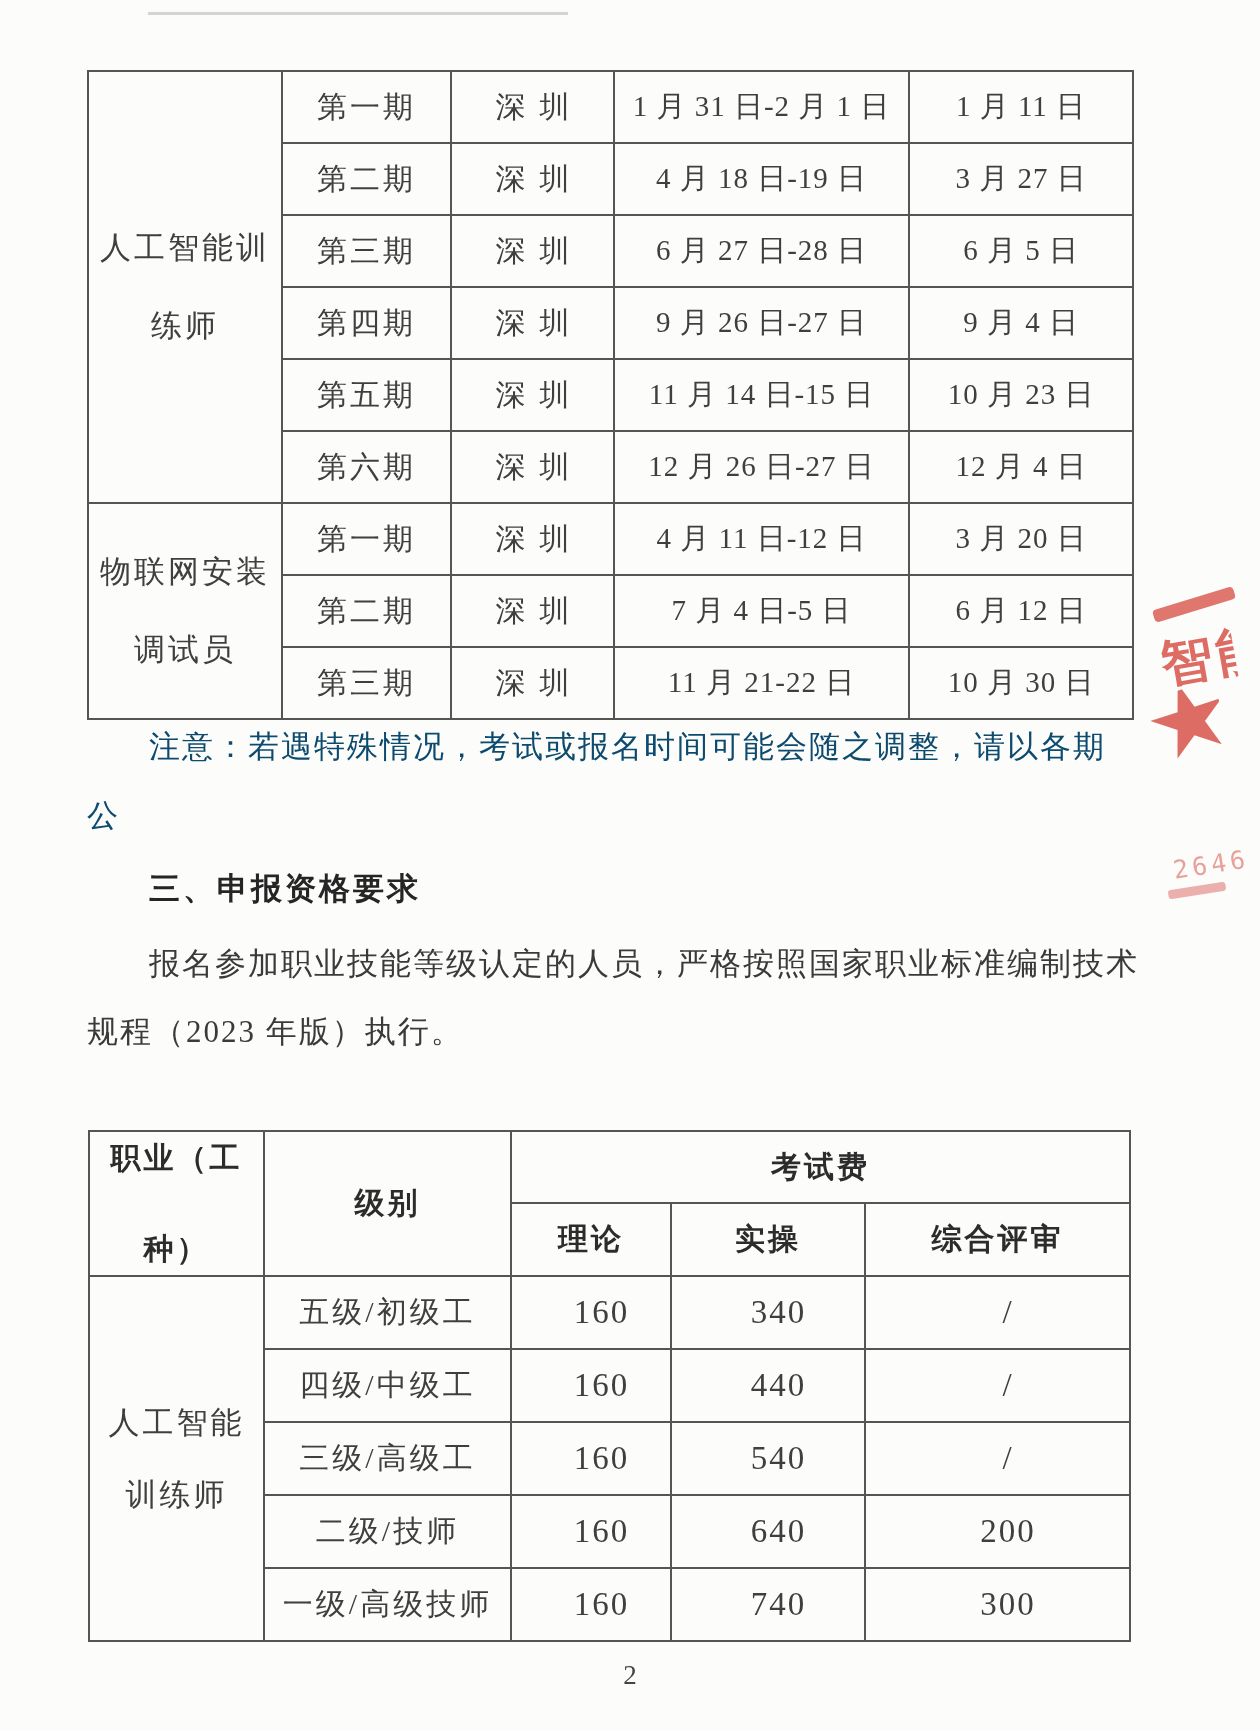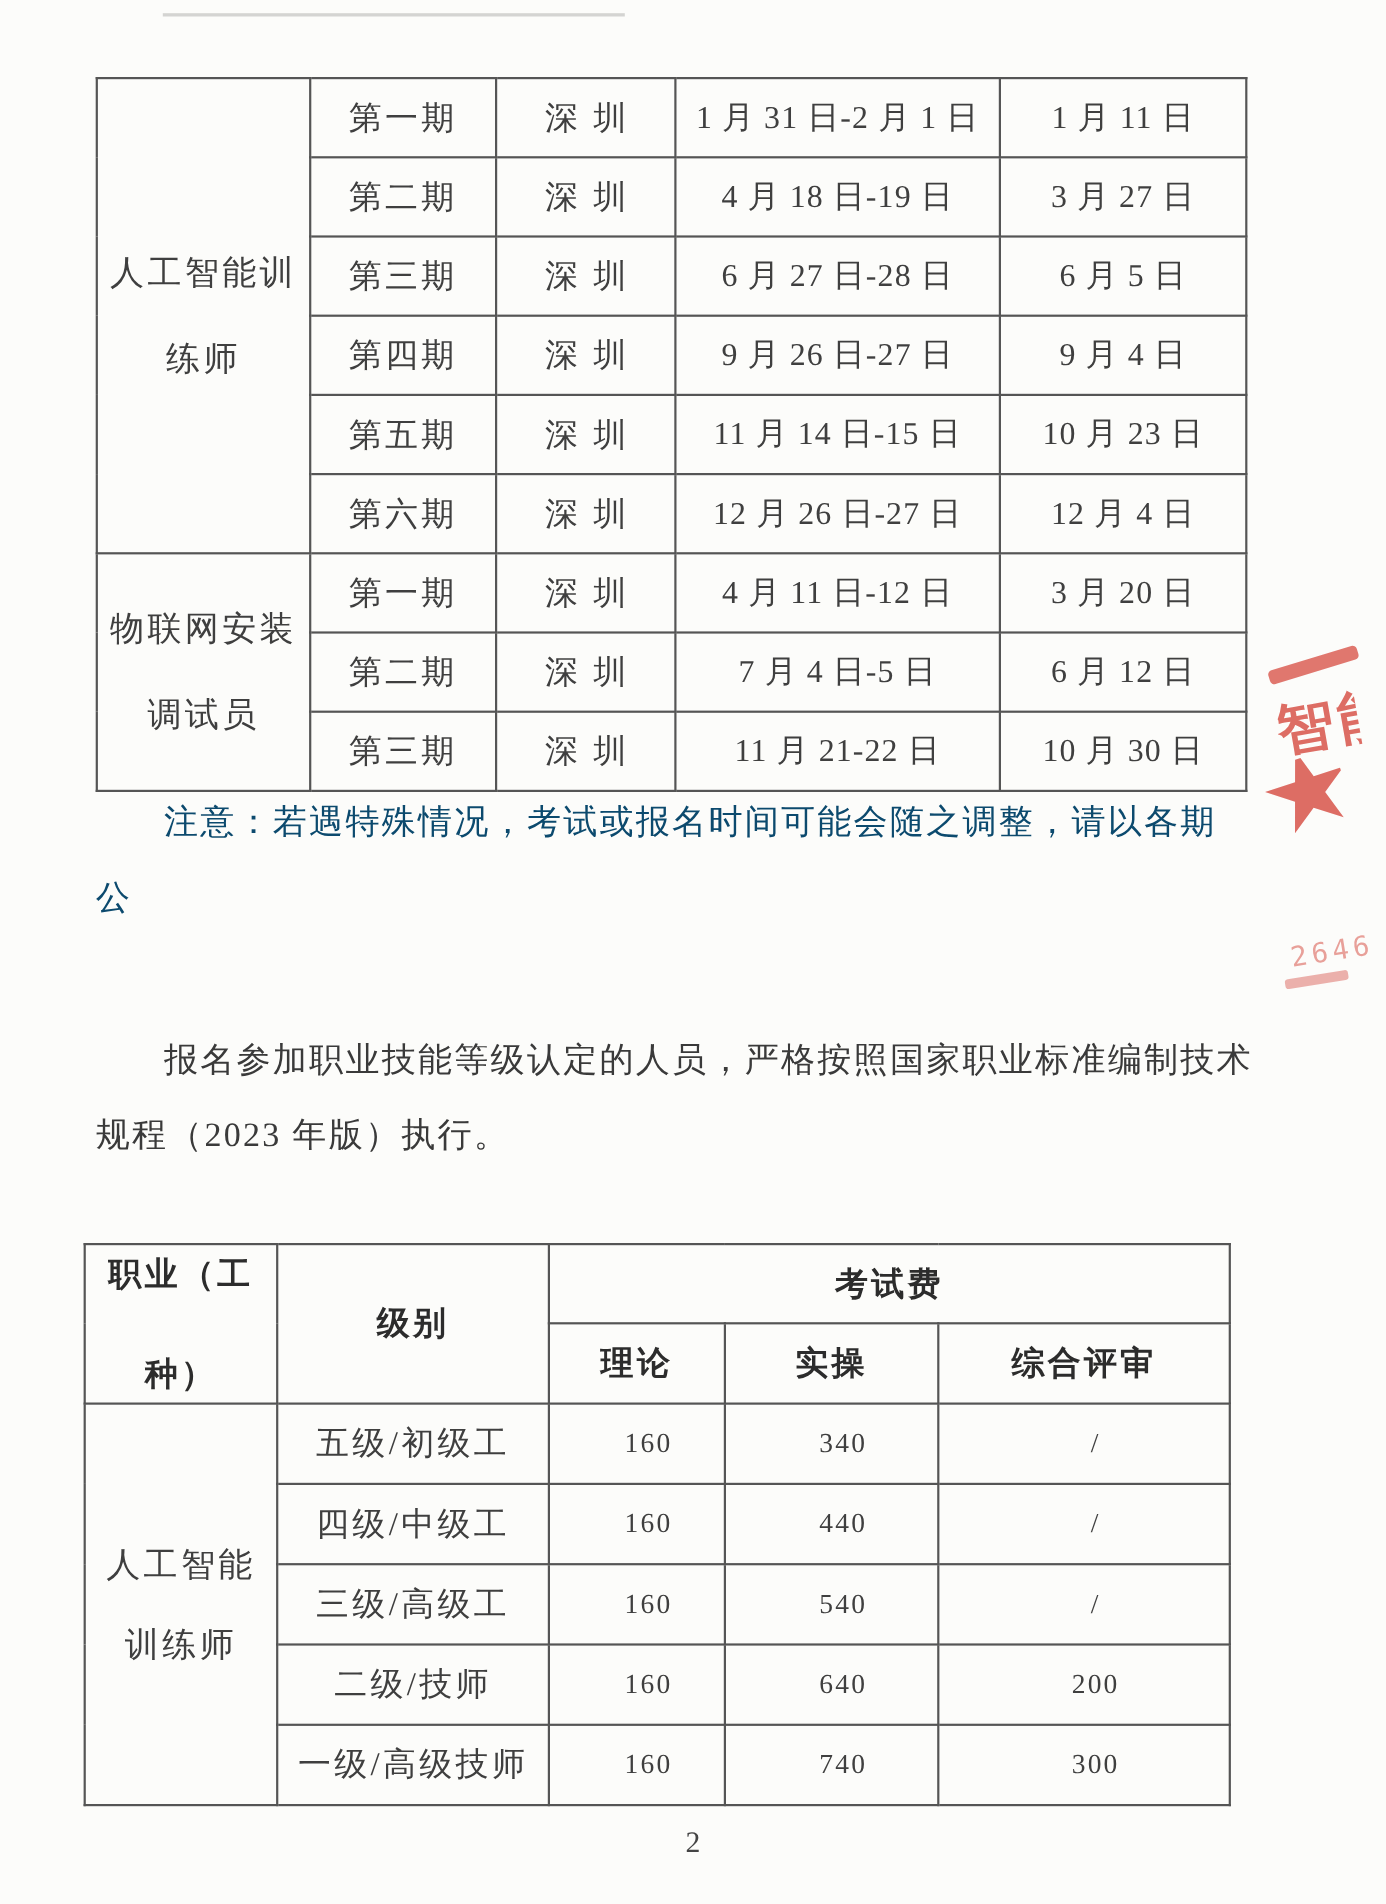--- a/index.html
+++ b/index.html
@@ -13,28 +13,28 @@
   }
   
   .artifact{position:absolute;left:148px;top:12px;width:420px;height:3px;background:#d4d4d2;}
 
   
   table{border-collapse:collapse;table-layout:fixed;}
   td{border:2px solid #555555;text-align:center;vertical-align:middle;
      font-size:30px;letter-spacing:3px;padding:0;color:#3f3f3f;}
   .tbl1{position:absolute;left:87px;top:70px;width:1045px;}
   .tbl1 tr{height:72px;}
-  .tbl2{position:absolute;left:76px;top:1130px;width:1041px;}
+  .tbl2{position:absolute;left:88px;top:1130px;width:1041px;}
   .occ-cell{font-size:31px;}
   .occ-lines{display:flex;flex-direction:column;align-items:center;gap:36px;}
   .occ-lines2{display:flex;flex-direction:column;align-items:center;gap:30px;}
   .hdr-lines{display:flex;flex-direction:column;align-items:center;gap:50px;}
   .loc{letter-spacing:14px;text-indent:14px;}
   .date{font-size:29px;letter-spacing:1px;}
-  .num{font-size:25px;letter-spacing:2px;padding-left:21px;}
+  .num{font-size:33px;letter-spacing:2px;padding-left:21px;}
   .tbl2 .h1{height:72px;}
   .tbl2 .h2{height:73px;margin-left:21px;}
   .tbl2 .dr{height:73px;}
   .bold-hd{font-weight:700;font-family:"Liberation Sans","DejaVu Sans",sans-serif;color:#2c2c2c;}
 
   
   .note{
     position:absolute;left:87px;top:712px;width:1048px;
     color:#0c4a6e;font-size:31px;line-height:69px;letter-spacing:2px;
   }
@@ -166,20 +166,21 @@
         <td class="date">11 月 21-22 日</td>
         <td class="date">10 月 30 日</td>
       </tr>
     </tbody>
   </table>
 
   <div class="note">
     <div class="indent">注意：若遇特殊情况，考试或报名时间可能会随之调整，请以各期公</div>
   </div>
 
+  <div class="heading h-three">三、申报资格要求</div>
   <div class="para">
     <div class="indent">报名参加职业技能等级认定的人员，严格按照国家职业标准编制技术</div>
     <div>规程（2023 年版）执行。</div>
   </div>
 
 
   <table class="tbl2">
     <colgroup>
         <col style="width:175px">
         <col style="width:247px">

